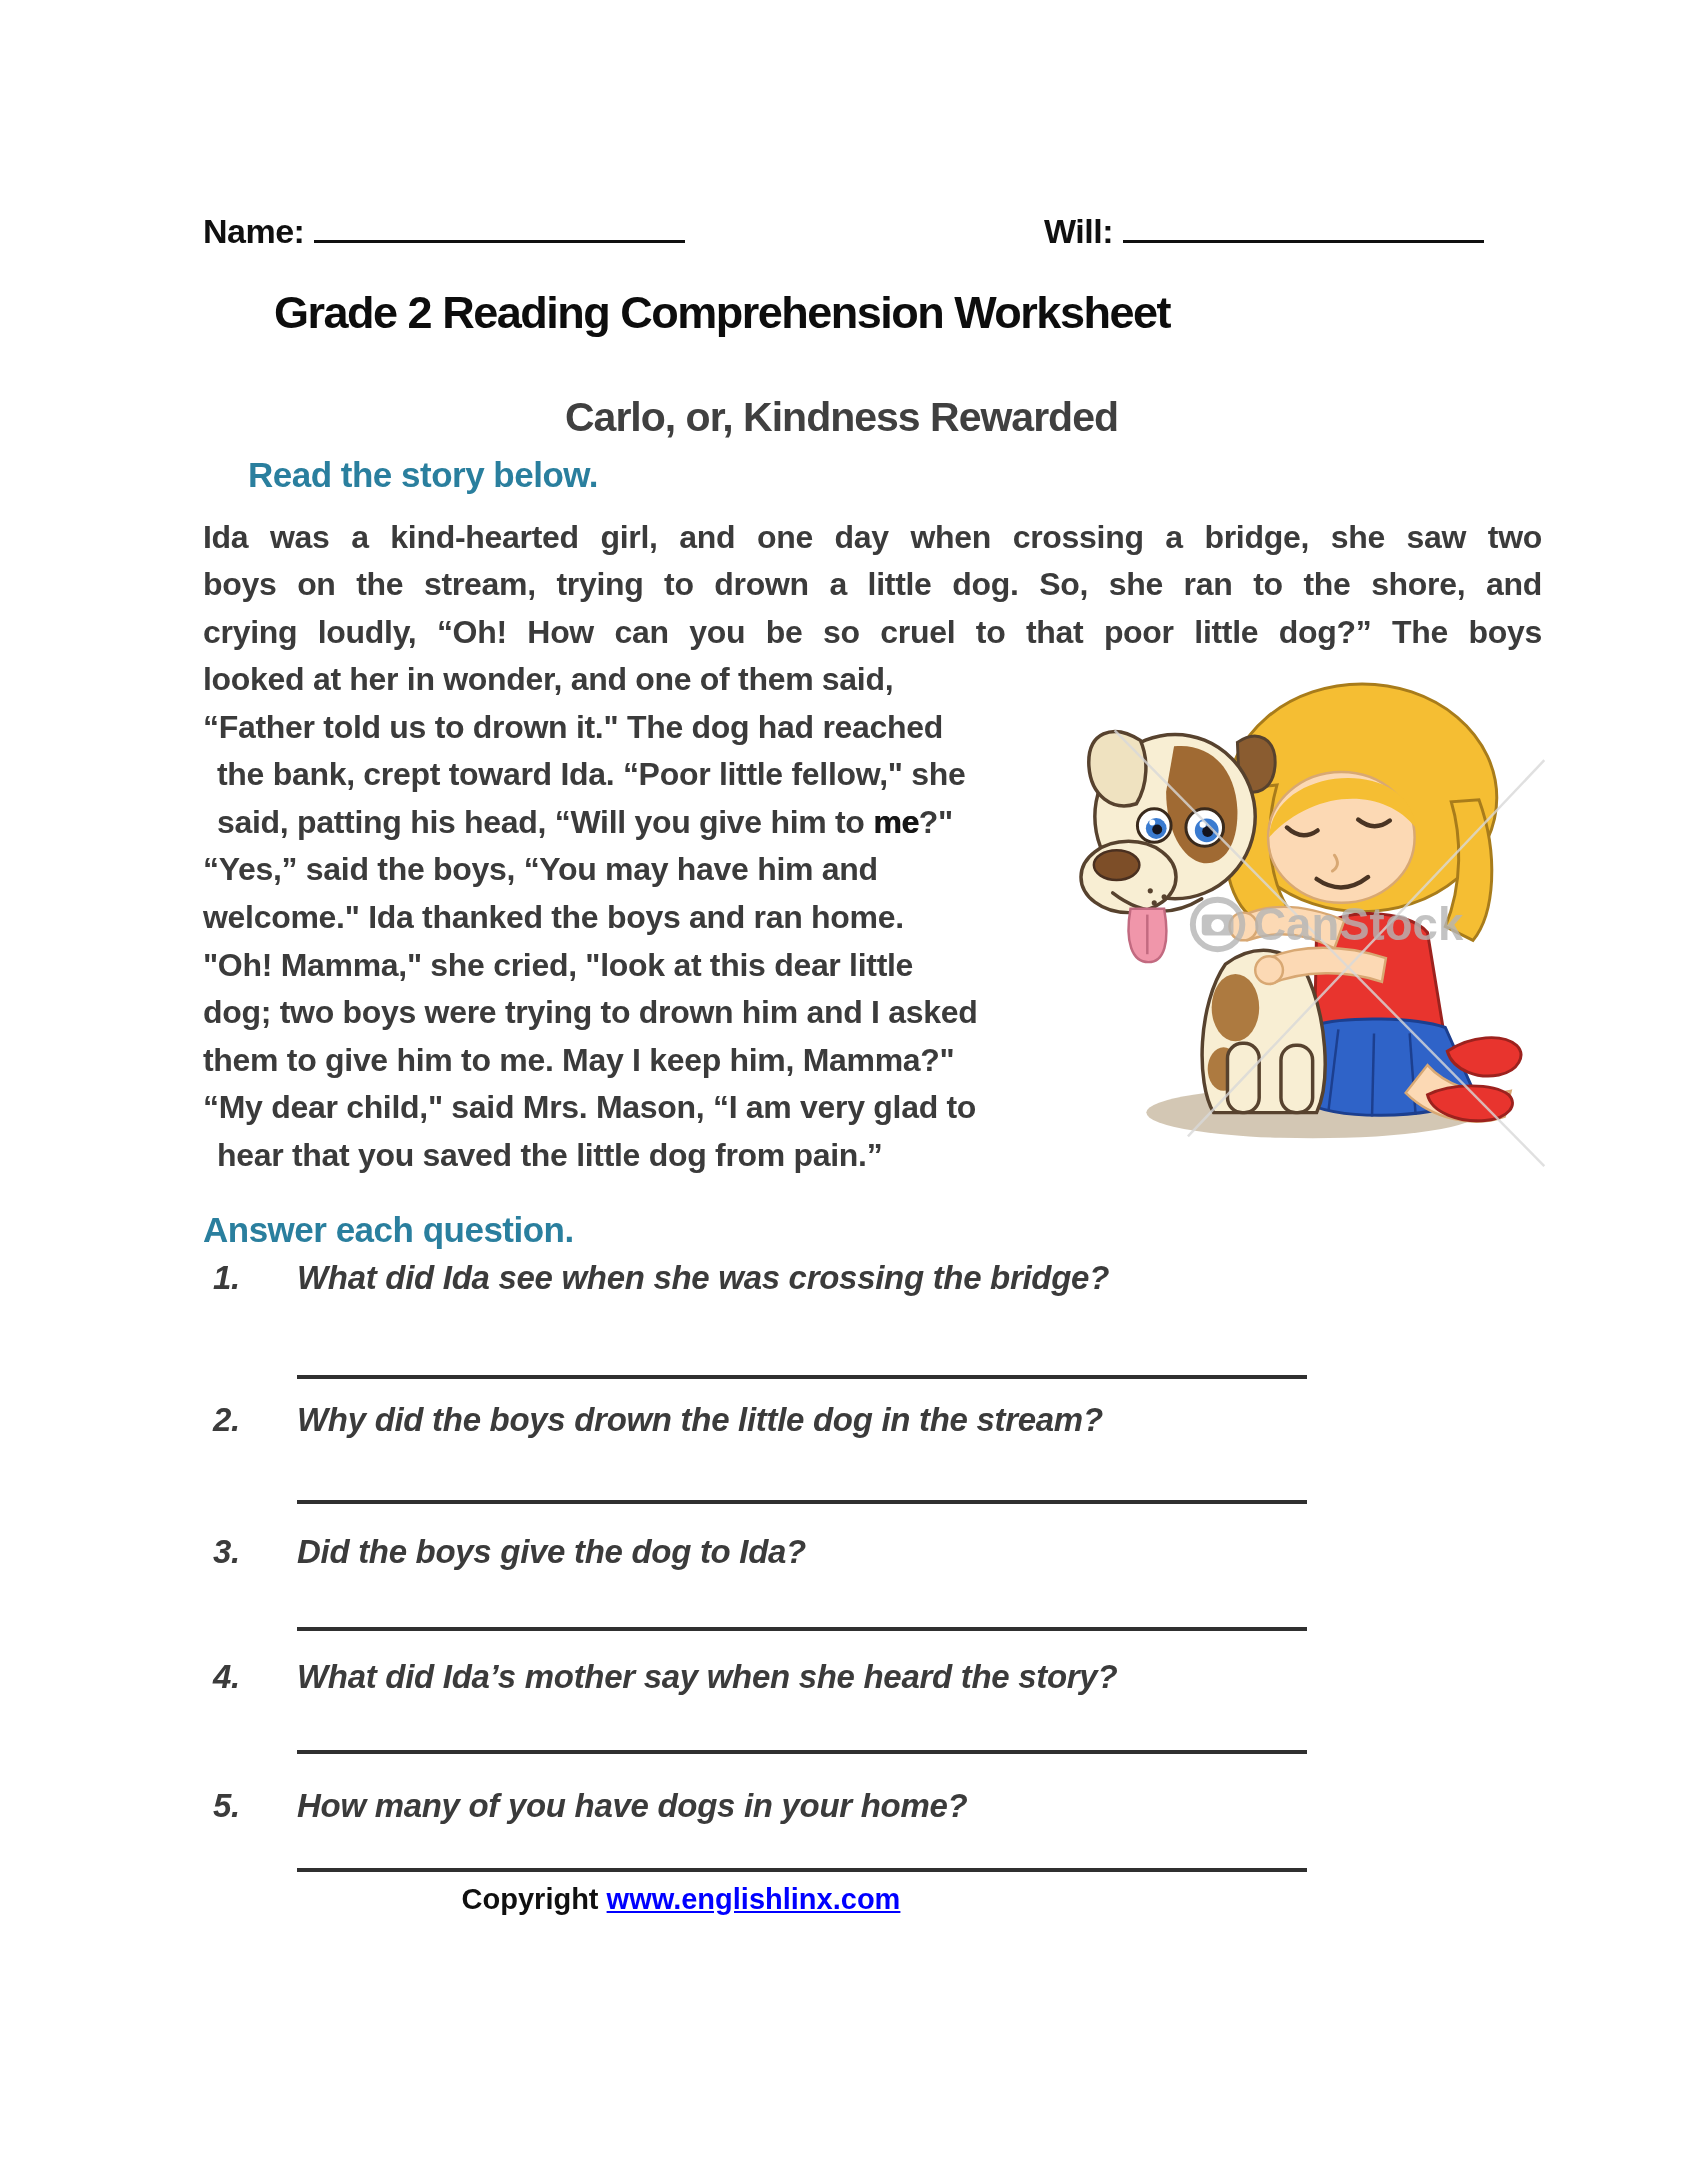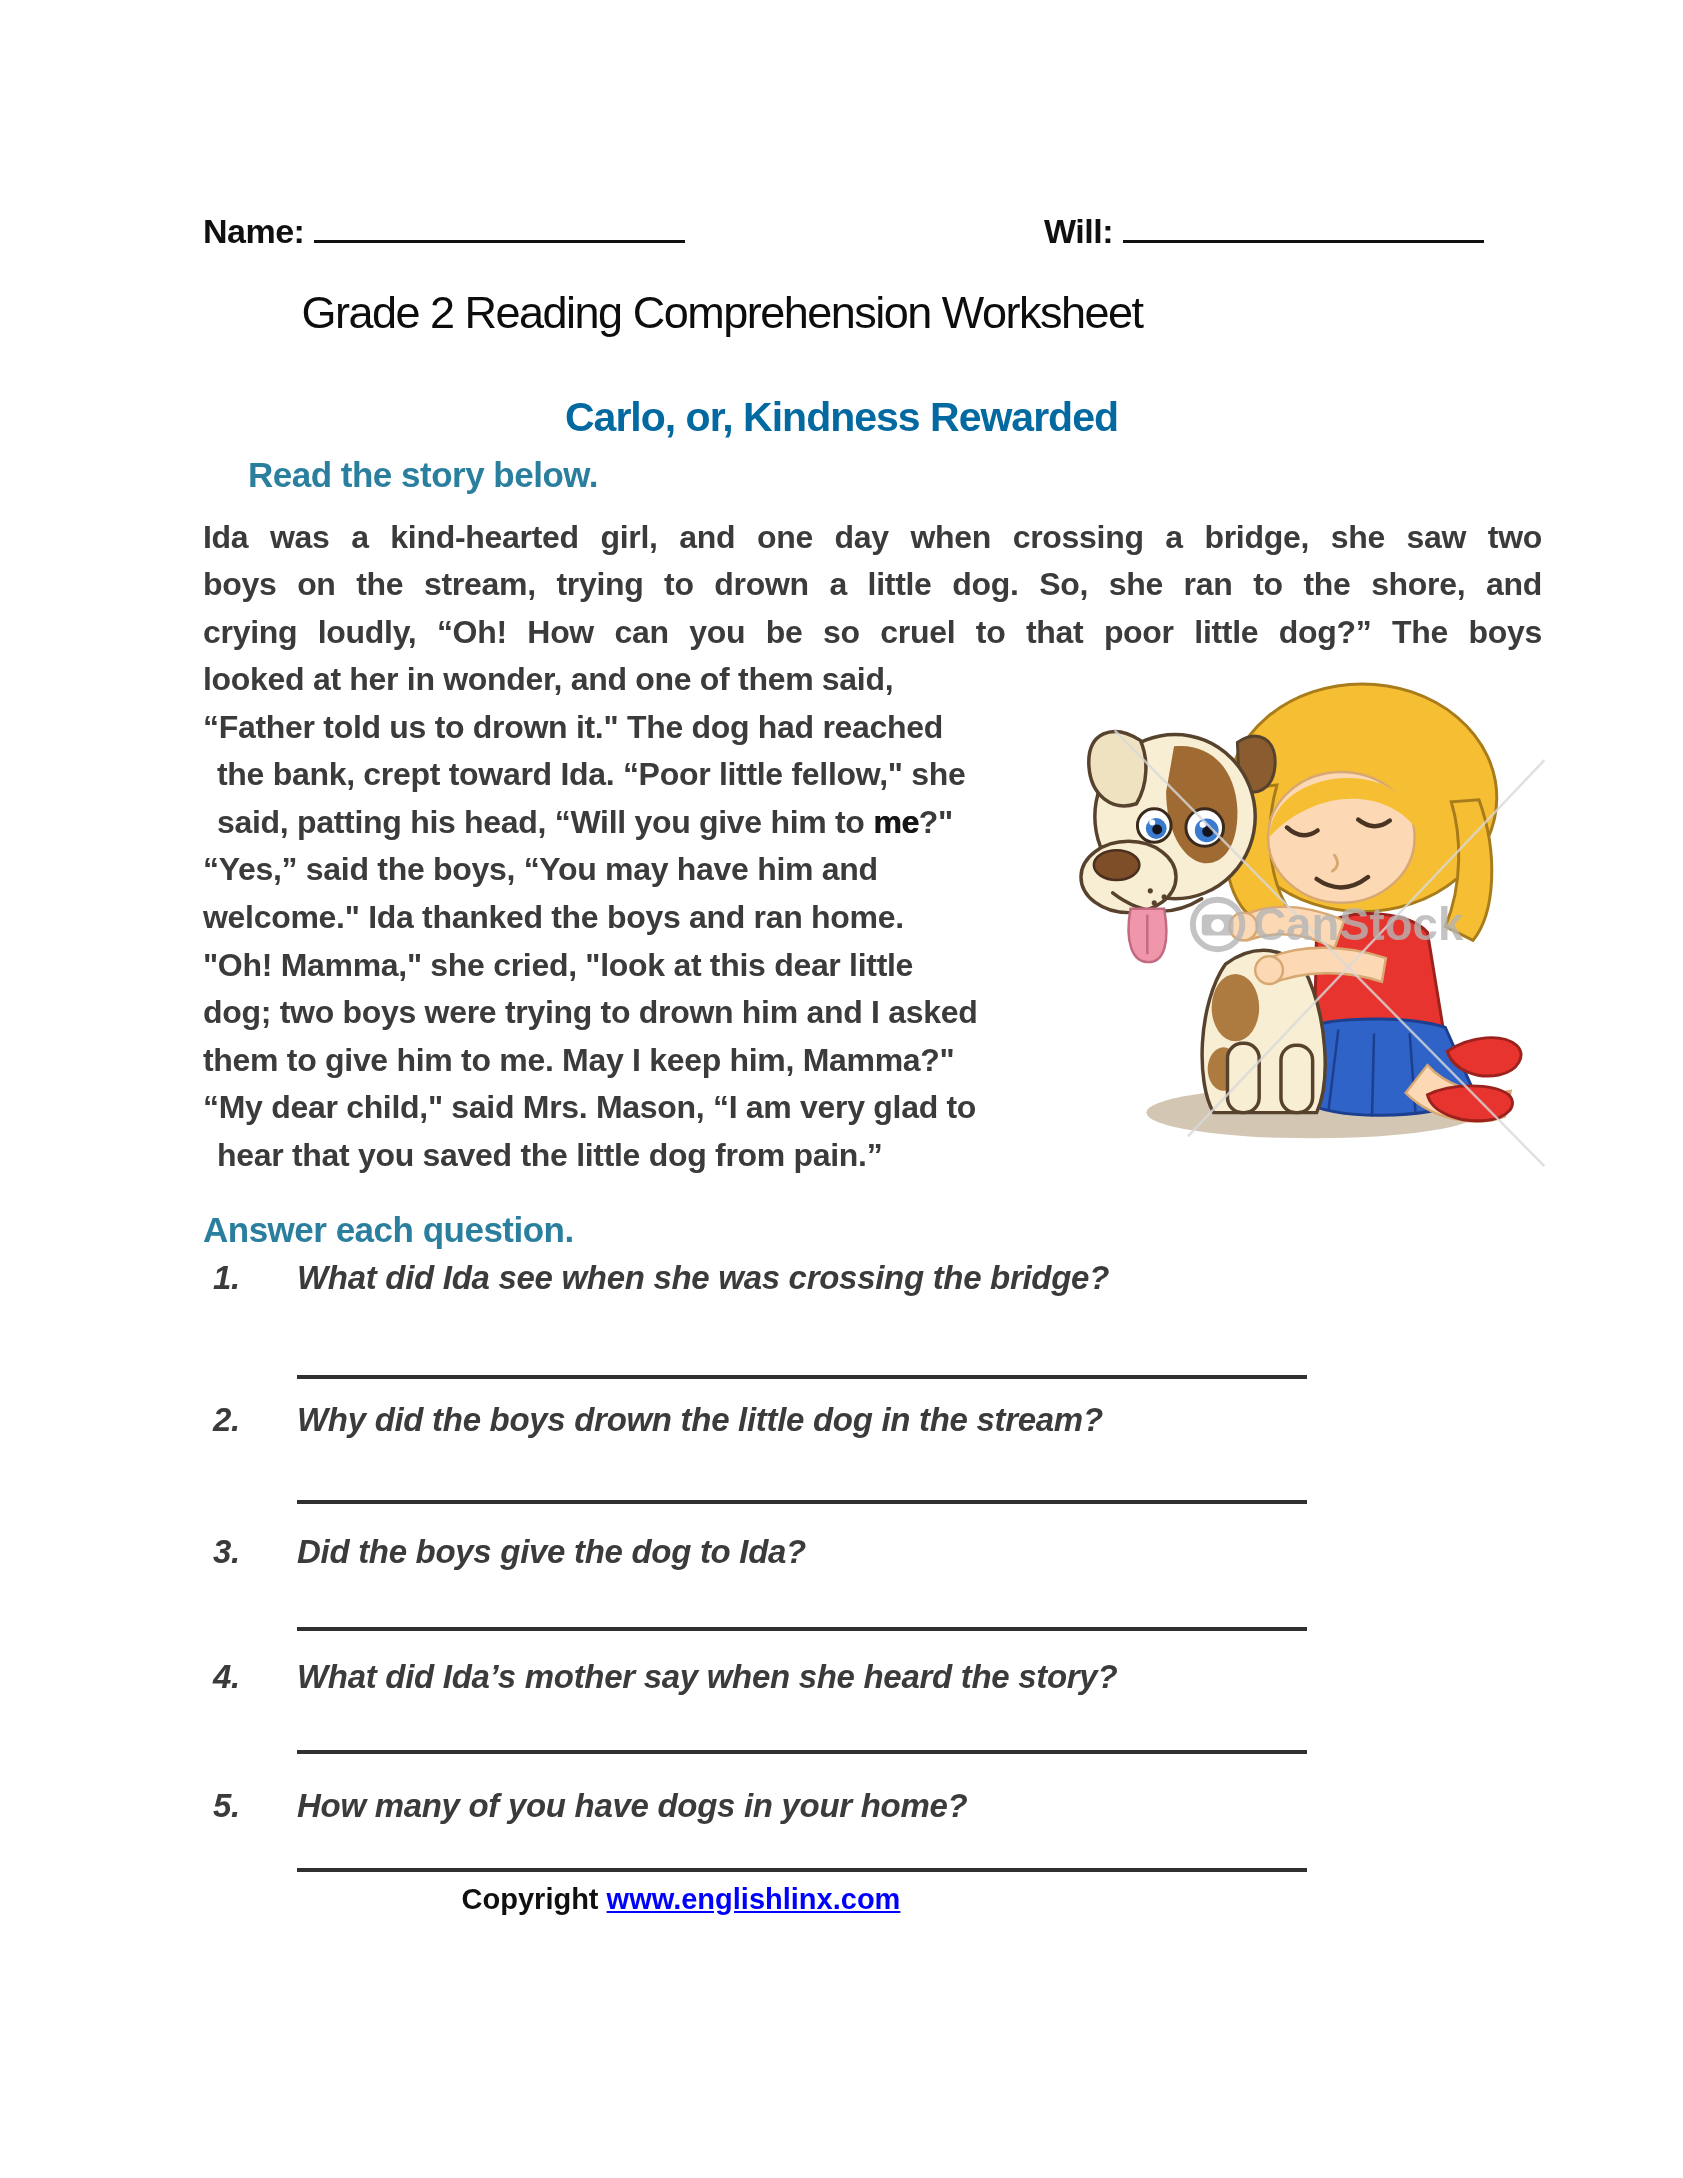--- a/index.html
+++ b/index.html
@@ -10,22 +10,22 @@
     background:#ffffff;
     font-family:"Liberation Sans", sans-serif;
     overflow:hidden;
   }
   .abs{position:absolute;}
 
   
   .hdr{font-weight:bold;font-size:34px;color:#101010;letter-spacing:-0.5px;white-space:nowrap;}
   .blank{display:inline-block;border-bottom:3px solid #101010;height:30px;margin-left:10px;vertical-align:baseline;}
 
-  .title{top:287px;left:0;width:1444px;text-align:center;font-size:45px;font-weight:normal;color:#0d0d0d;letter-spacing:-1.5px;}
-  .subtitle{top:394px;left:0;width:1683px;text-align:center;font-size:41px;font-weight:bold;color:#0369a1;letter-spacing:-1px;}
+  .title{top:287px;left:0;width:1444px;text-align:center;font-size:45px;font-weight:bold;color:#0d0d0d;letter-spacing:-1.5px;}
+  .subtitle{top:394px;left:0;width:1683px;text-align:center;font-size:41px;font-weight:bold;color:#404040;letter-spacing:-1px;}
 
   .teal{font-weight:bold;font-size:35px;letter-spacing:-0.5px;white-space:nowrap;}
 
   
   .story-line{
     left:203px;
     font-weight:bold;font-size:32px;color:#3b3b3b;
     letter-spacing:-0.3px;white-space:nowrap;line-height:48px;height:48px;
   }
   .story-line.j{width:1339px;white-space:normal;text-align:justify;text-align-last:justify;}

